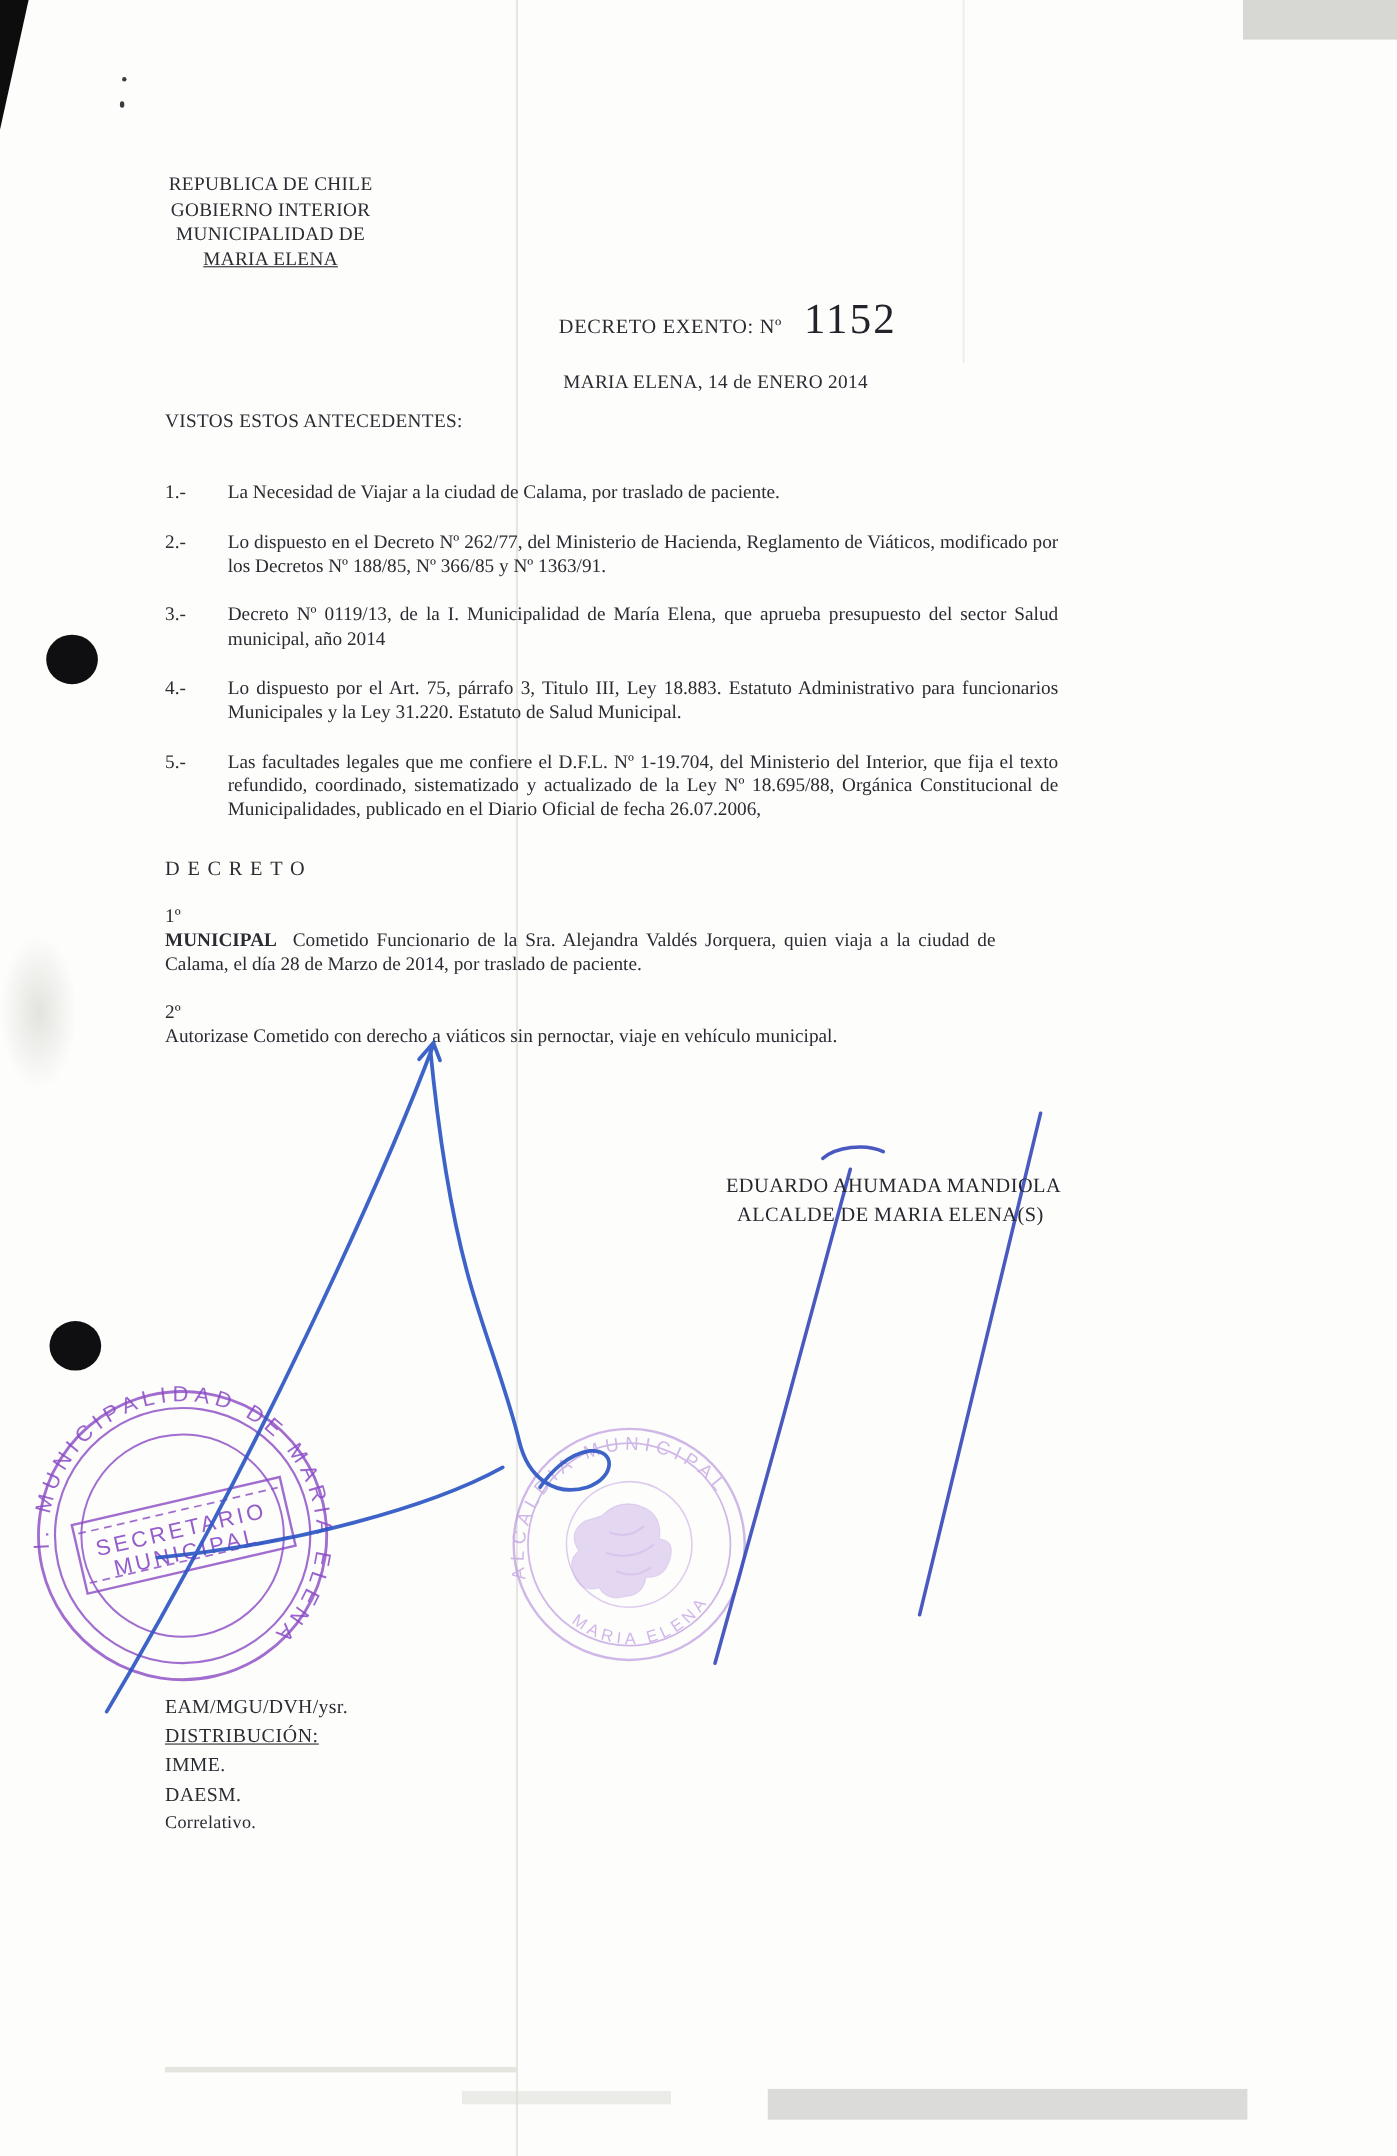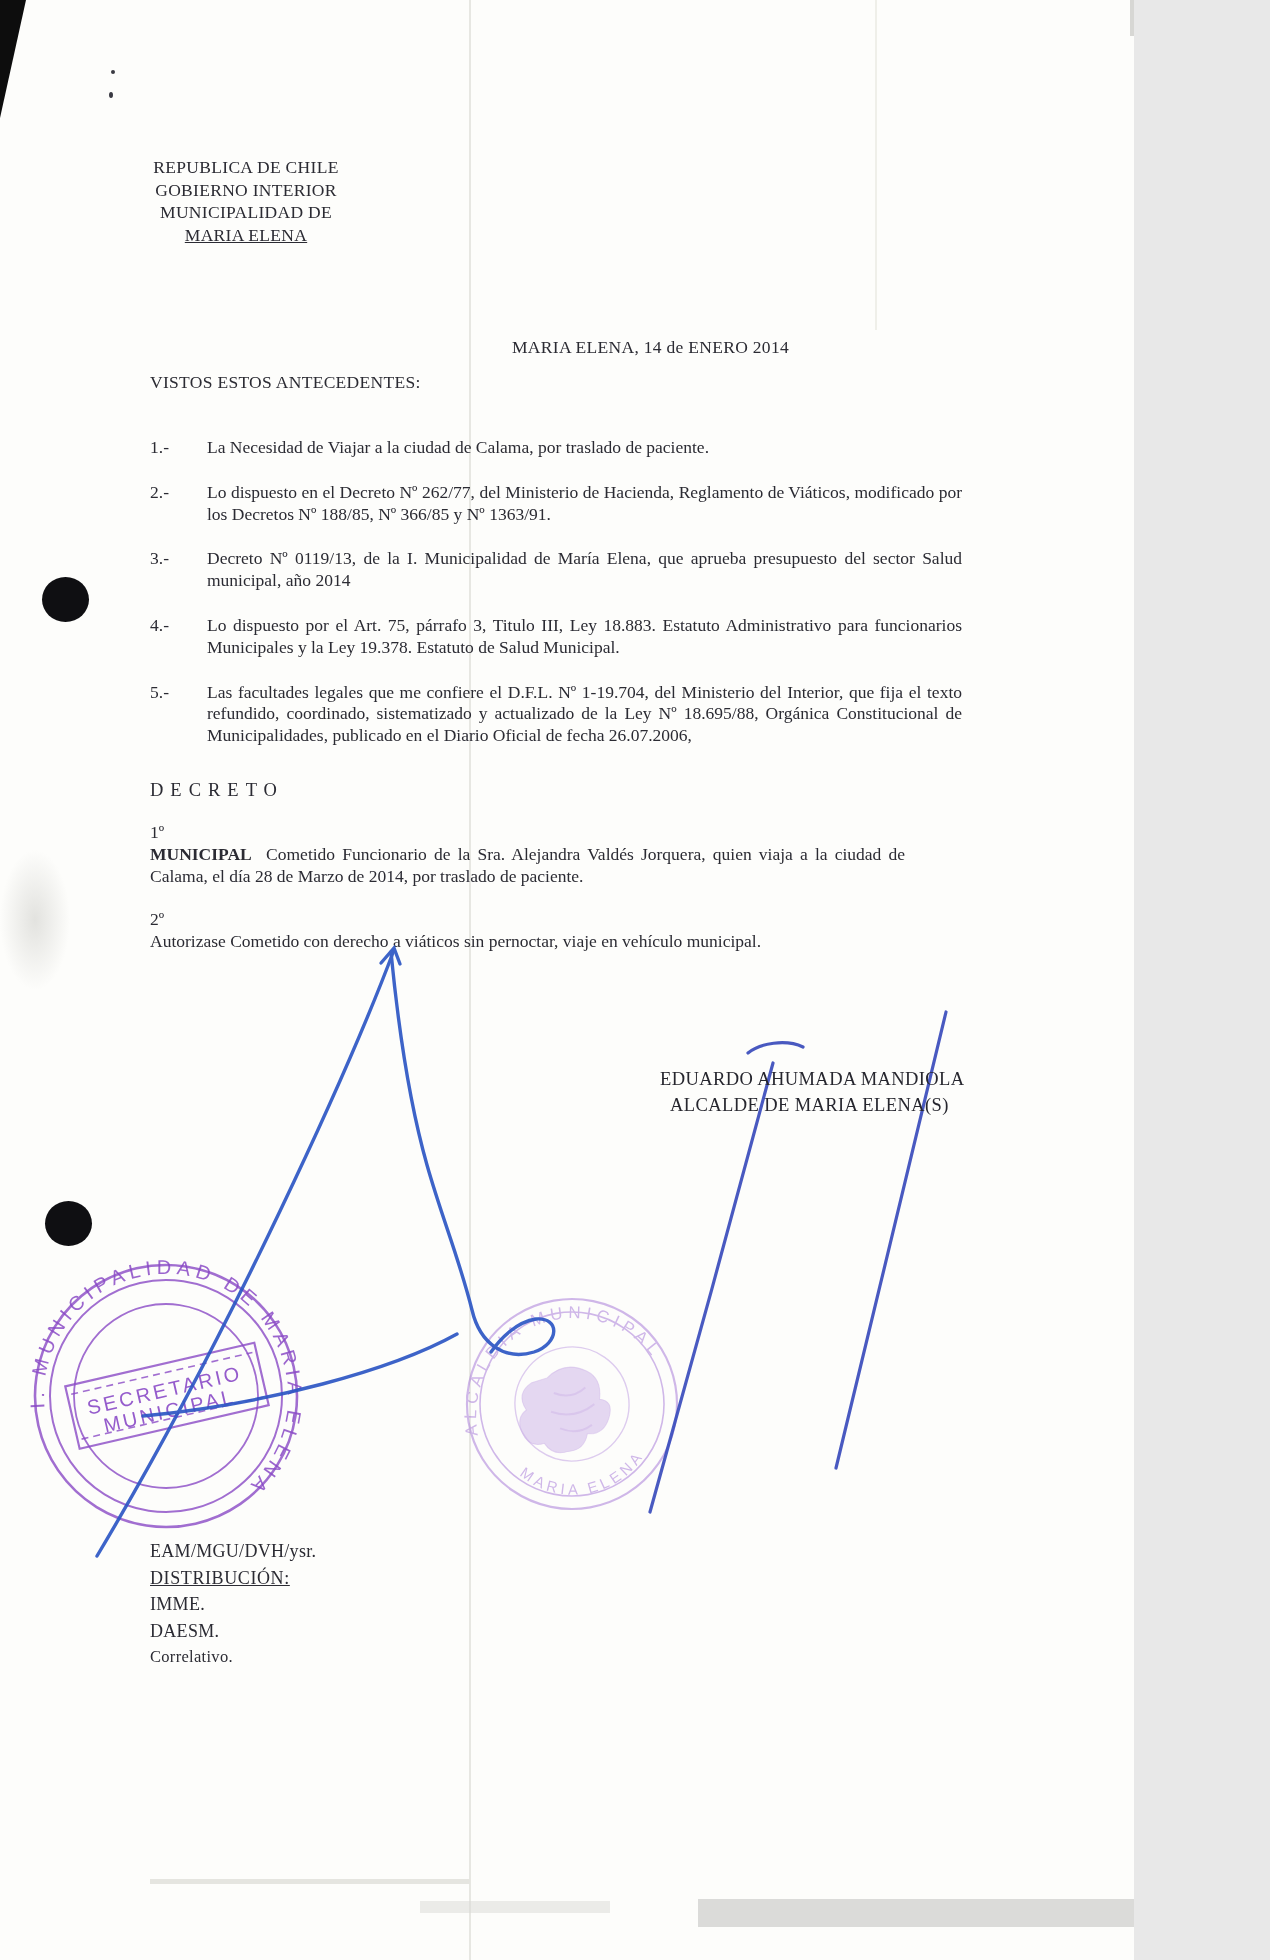--- a/index.html
+++ b/index.html
@@ -1,17 +1,17 @@
 <!DOCTYPE html>
 <html><head>
 <meta charset="utf-8">
 <style>
   html,body{margin:0;padding:0;background:#e8e8e8;}
   .page{
-    position:relative;width:1134px;height:1960px;background:#fdfdfb;
+    position:relative;width:1270px;height:1960px;background:#fdfdfb;
     overflow:hidden;font-family:"Liberation Serif",serif;color:#2b2b33;
   }
   
   .corner-wedge{position:absolute;left:0;top:0;width:0;height:0;
     border-left:26px solid #0d0d0d;border-bottom:118px solid transparent;}
   .tr-gray{position:absolute;left:1130px;top:0;width:140px;height:36px;background:#c9c9c7;opacity:.75;}
   .fold-main{position:absolute;left:469px;top:0;width:2px;height:1960px;background:#e7e7e2;}
   .fold-top{position:absolute;left:875px;top:0;width:2px;height:330px;background:#efefe9;}
   .smudge-left{position:absolute;left:0;top:850px;width:70px;height:140px;
     background:radial-gradient(closest-side,#d7d7d3,rgba(215,215,211,0));opacity:.7;}
@@ -74,40 +74,44 @@
   <div class="hole-dot" style="left:42px;top:577px;"></div>
   <div class="hole-dot" style="left:45px;top:1201px;"></div>
 
   <div class="letterhead">
     <div>REPUBLICA DE CHILE</div>
     <div>GOBIERNO  INTERIOR</div>
     <div>MUNICIPALIDAD DE</div>
     <div class="ul">MARIA ELENA</div>
   </div>
 
+  <div class="decree-line">
+    <span class="decree-label">DECRETO EXENTO:  Nº</span>
+    <span class="decree-number">1152</span>
+  </div>
 
   <div class="dateline">MARIA ELENA,  14 de ENERO  2014</div>
   <div class="vistos">VISTOS ESTOS ANTECEDENTES:</div>
 
   <div class="antecedentes">
     <div class="row">
       <div class="num">1.-</div>
       <div class="txt">La Necesidad de Viajar a la ciudad de Calama, por traslado de paciente.</div>
     </div>
     <div class="row">
       <div class="num">2.-</div>
       <div class="txt">Lo dispuesto en el Decreto Nº 262/77, del Ministerio de Hacienda, Reglamento de Viáticos, modificado por los Decretos  Nº 188/85,  Nº 366/85 y Nº 1363/91.</div>
     </div>
     <div class="row">
       <div class="num">3.-</div>
       <div class="txt">Decreto Nº 0119/13, de la I. Municipalidad de María Elena, que aprueba presupuesto del sector  Salud municipal, año 2014</div>
     </div>
     <div class="row">
       <div class="num">4.-</div>
-      <div class="txt">Lo dispuesto por el Art. 75, párrafo 3, Titulo III, Ley 18.883. Estatuto Administrativo para funcionarios Municipales y la Ley 19.378. Estatuto de Salud Municipal.</div>
+      <div class="txt">Lo dispuesto por el Art. 75, párrafo 3, Titulo III, Ley 18.883. Estatuto Administrativo para funcionarios Municipales y la Ley 31.220. Estatuto de Salud Municipal.</div>
     </div>
     <div class="row">
       <div class="num">5.-</div>
       <div class="txt">Las facultades legales que me confiere el D.F.L. Nº 1-19.704, del Ministerio del Interior, que fija el texto refundido, coordinado, sistematizado y actualizado de la Ley Nº 18.695/88, Orgánica Constitucional de Municipalidades, publicado en el Diario Oficial de fecha 26.07.2006,</div>
     </div>
   </div>
 
   <div class="decreto-title">DECRETO</div>
 
   <div class="resoluciones">

